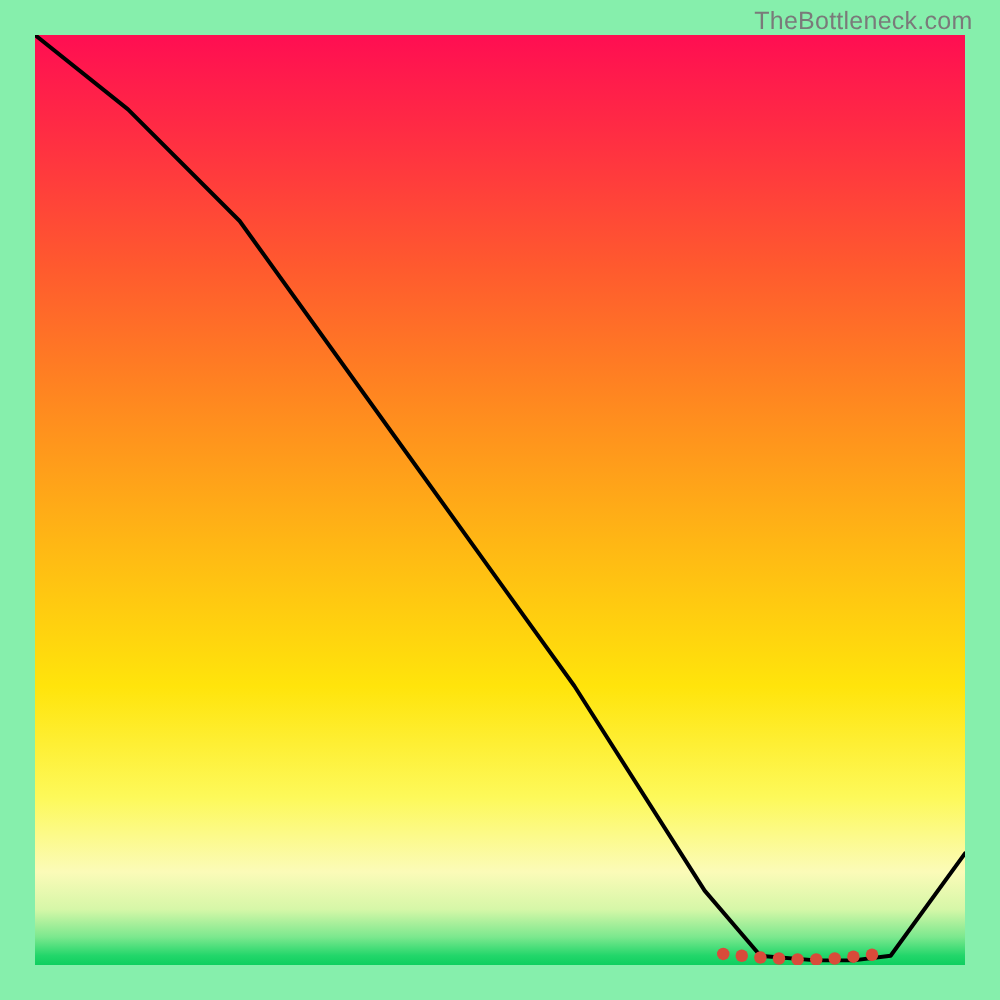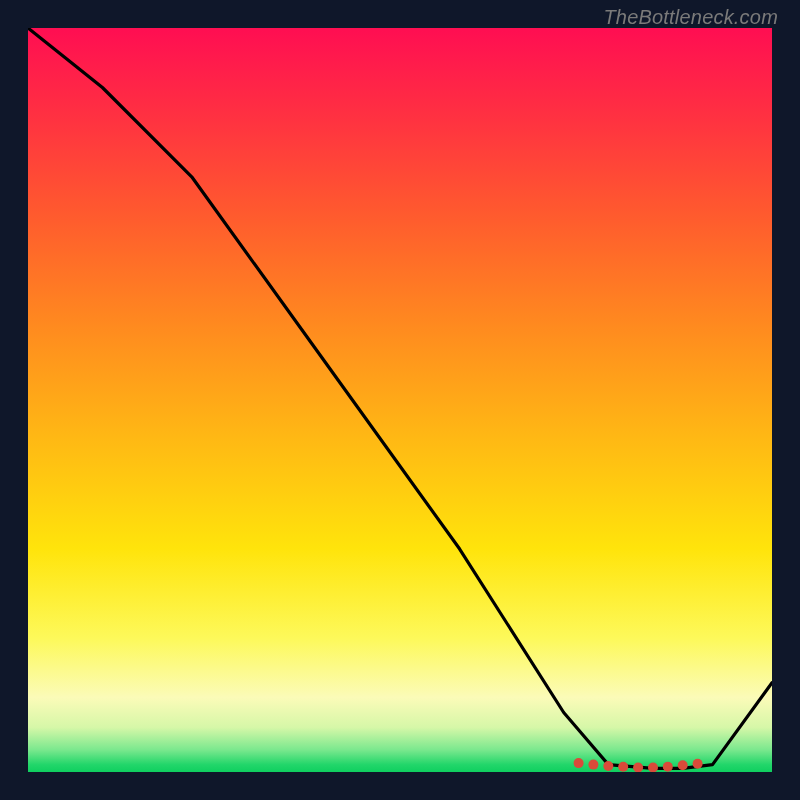--- a/index.html
+++ b/index.html
@@ -7,22 +7,21 @@
     padding: 0;
     width: 800px;
     height: 800px;
     background: #000;
     overflow: hidden;
     font-family: Arial, Helvetica, sans-serif;
   }
   .frame {
     position: absolute;
     inset: 0;
-    background: #0f172a;
-    font-style: italic;
+    background: #86efac;
   }
   .plot-area {
     position: absolute;
     left: 28px;
     top: 28px;
     width: 744px;
     height: 744px;
     overflow: hidden;
   }
   .gradient {

